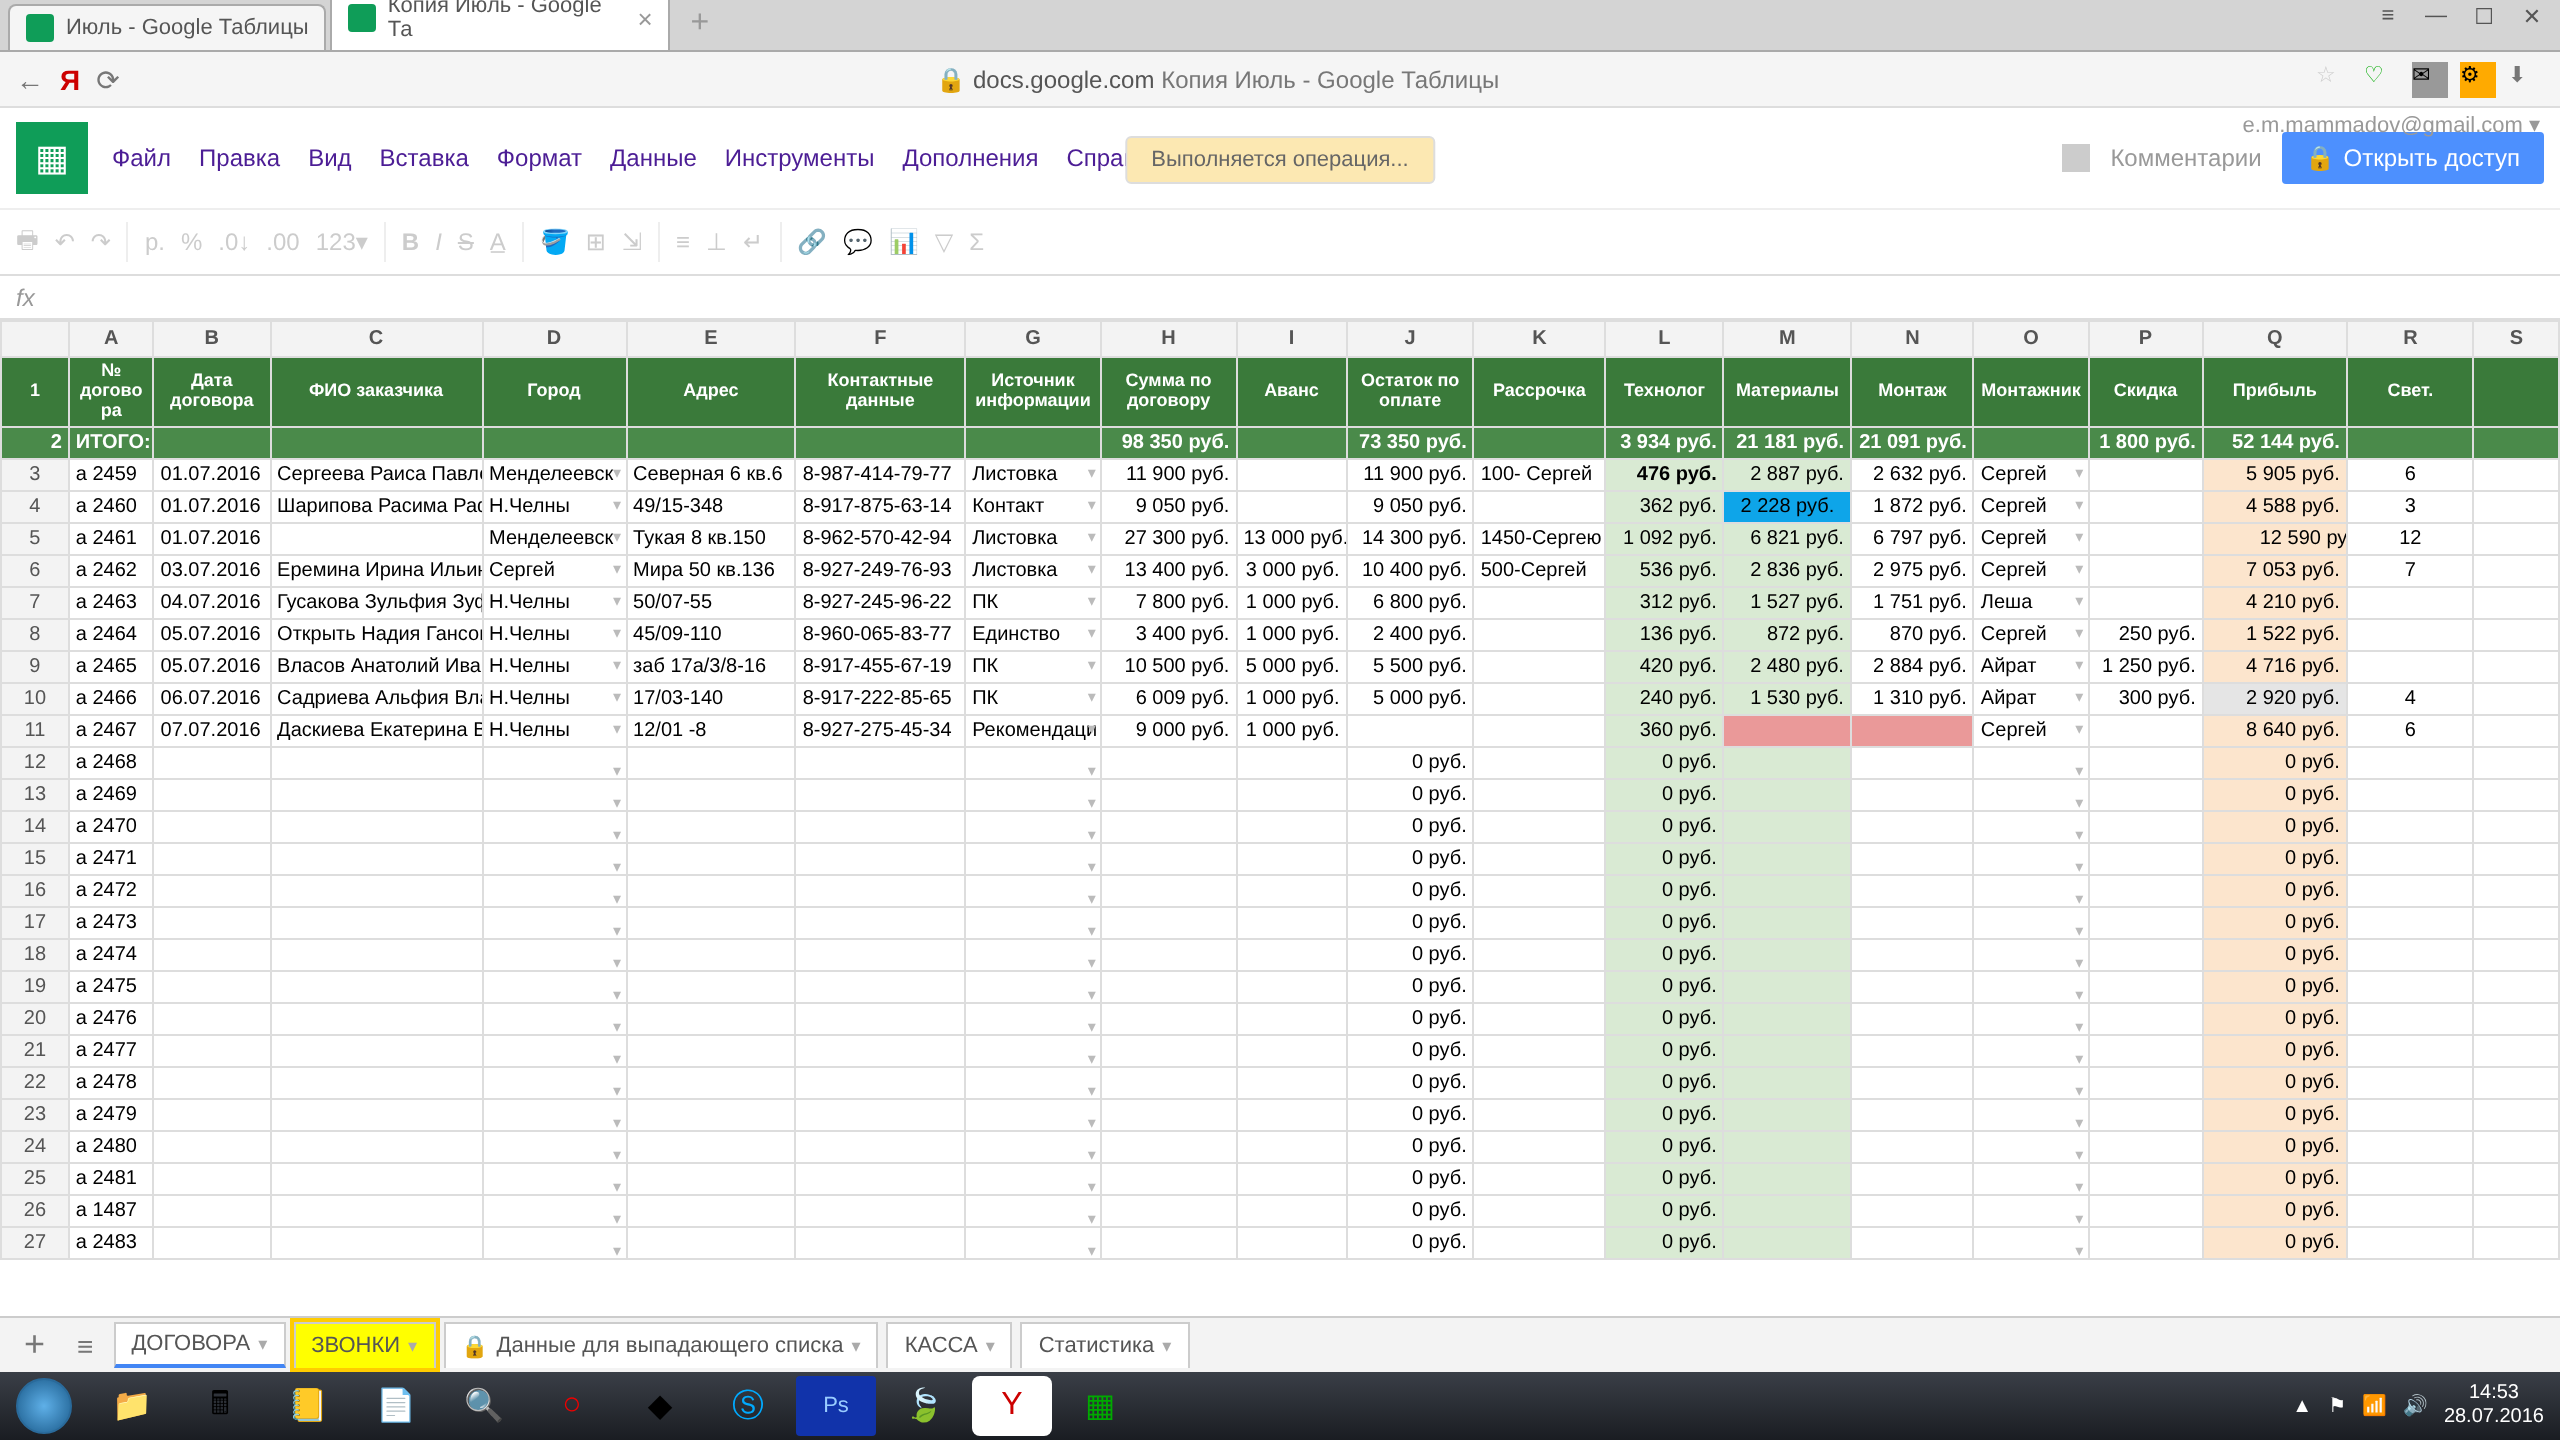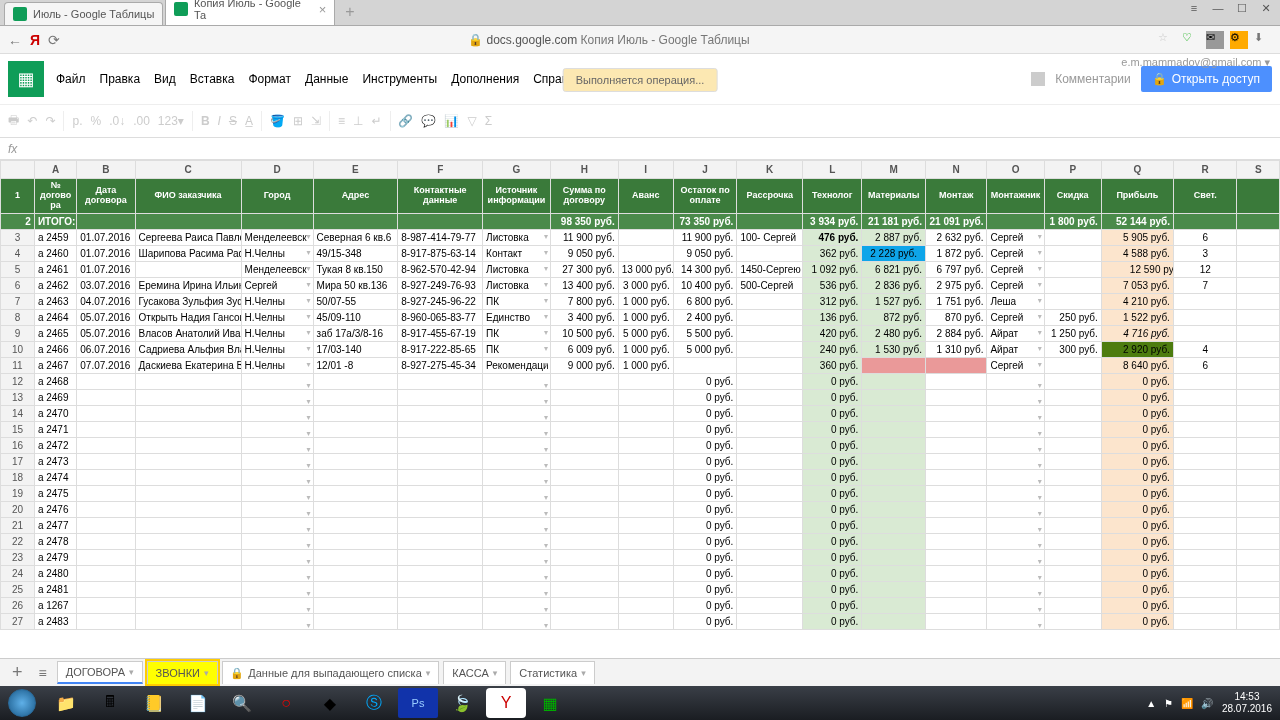--- a/index.html
+++ b/index.html
@@ -19,21 +19,21 @@
 .addr-bar .nav-btn { color: #777; font-size: 14px; cursor: pointer; }
 .addr-url { flex: 1; text-align: center; color: #777; font-size: 12px; }
 .addr-right { display: flex; gap: 6px; align-items: center; }
 .addr-right span { width: 18px; height: 18px; display: inline-block; }
 
 
 .sheets-header { height: 50px; display: flex; align-items: center; padding: 4px 8px; position: relative; }
 .sheets-logo { width: 36px; height: 36px; background: #0f9d58; margin-right: 12px; display: flex; align-items: center; justify-content: center; color: #fff; font-size: 18px; }
 .doc-area { flex: 1; }
 .doc-title { font-size: 17px; color: #555; margin-bottom: 2px; }
-.menus { display: flex; gap: 14px; color: #000000; font-size: 12px; }
+.menus { display: flex; gap: 14px; color: #4c1d95; font-size: 12px; }
 .menus span { cursor: pointer; }
 .operation-badge { position: absolute; left: 50%; transform: translateX(-50%); top: 14px; background: #fce8b2; border: 1px solid #ddd; border-radius: 3px; padding: 5px 12px; font-size: 11px; color: #666; }
 .header-right { display: flex; align-items: center; gap: 10px; color: #999; }
 .comments-btn { font-size: 12px; color: #999; }
 .share-btn { background: #4d90fe; color: #fff; padding: 6px 12px; border-radius: 2px; font-size: 12px; display: flex; align-items: center; gap: 4px; }
 .user-email { font-size: 11px; color: #999; position: absolute; right: 10px; top: 2px; }
 
 
 .toolbar { height: 34px; border-top: 1px solid #eee; border-bottom: 1px solid #ddd; display: flex; align-items: center; padding: 0 8px; gap: 8px; color: #ccc; }
 .toolbar .sep { width: 1px; height: 20px; background: #eee; }
@@ -418,21 +418,21 @@
           <td class=" dd-arrow">ПК</td>
           <td class="num">10 500 руб.</td>
           <td class="num">5 000 руб.</td>
           <td class="num">5 500 руб.</td>
           <td class=""></td>
           <td class="num" style="background: rgb(217, 234, 211);">420 руб.</td>
           <td class="num" style="background: rgb(217, 234, 211);">2 480 руб.</td>
           <td class="num">2 884 руб.</td>
           <td class=" dd-arrow">Айрат</td>
           <td class="num">1 250 руб.</td>
-          <td class="num" style="background: rgb(252, 229, 205); font-style: italic;">4 716 руб.</td>
+          <td class="num" style="background: rgb(252, 229, 205);">4 716 руб.</td>
           <td class="ctr"></td>
           <td></td>
         </tr>
         <tr>
           <td class="row-head">10</td>
           <td class="">а 2466</td>
           <td class="">06.07.2016</td>
           <td class="">Садриева Альфия Вла</td>
           <td class=" dd-arrow">Н.Челны</td>
           <td class="">17/03-140</td>
@@ -440,21 +440,21 @@
           <td class=" dd-arrow">ПК</td>
           <td class="num">6 009 руб.</td>
           <td class="num">1 000 руб.</td>
           <td class="num">5 000 руб.</td>
           <td class=""></td>
           <td class="num" style="background: rgb(217, 234, 211);">240 руб.</td>
           <td class="num" style="background: rgb(217, 234, 211);">1 530 руб.</td>
           <td class="num">1 310 руб.</td>
           <td class=" dd-arrow">Айрат</td>
           <td class="num">300 руб.</td>
-          <td class="num" style="background: #4d7c0f;">2 920 руб.</td>
+          <td class="num" style="background: #e5e5e5;">2 920 руб.</td>
           <td class="ctr">4</td>
           <td></td>
         </tr>
         <tr>
           <td class="row-head">11</td>
           <td class="">а 2467</td>
           <td class="">07.07.2016</td>
           <td class="">Даскиева Екатерина В</td>
           <td class=" dd-arrow">Н.Челны</td>
           <td class="">12/01 -8</td>
@@ -776,21 +776,21 @@
           <td class="num" style="background: rgb(217, 234, 211);"></td>
           <td class="num"></td>
           <td class=" dd-arrow"></td>
           <td class="num"></td>
           <td class="num" style="background: rgb(252, 229, 205);">0 руб.</td>
           <td class="ctr"></td>
           <td></td>
         </tr>
         <tr>
           <td class="row-head">26</td>
-          <td class="">а 1267</td>
+          <td class="">а 1487</td>
           <td class=""></td>
           <td class=""></td>
           <td class=" dd-arrow"></td>
           <td class=""></td>
           <td class=""></td>
           <td class=" dd-arrow"></td>
           <td class="num"></td>
           <td class="num"></td>
           <td class="num">0 руб.</td>
           <td class=""></td>

